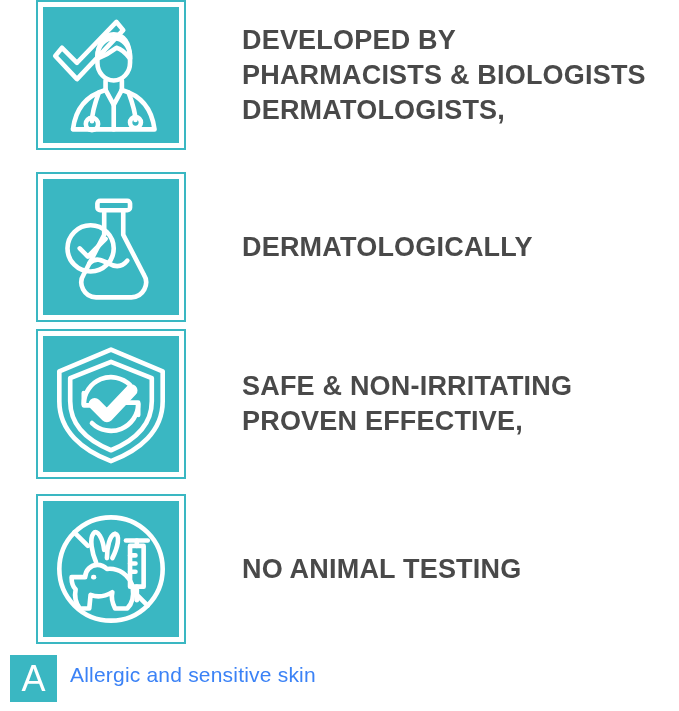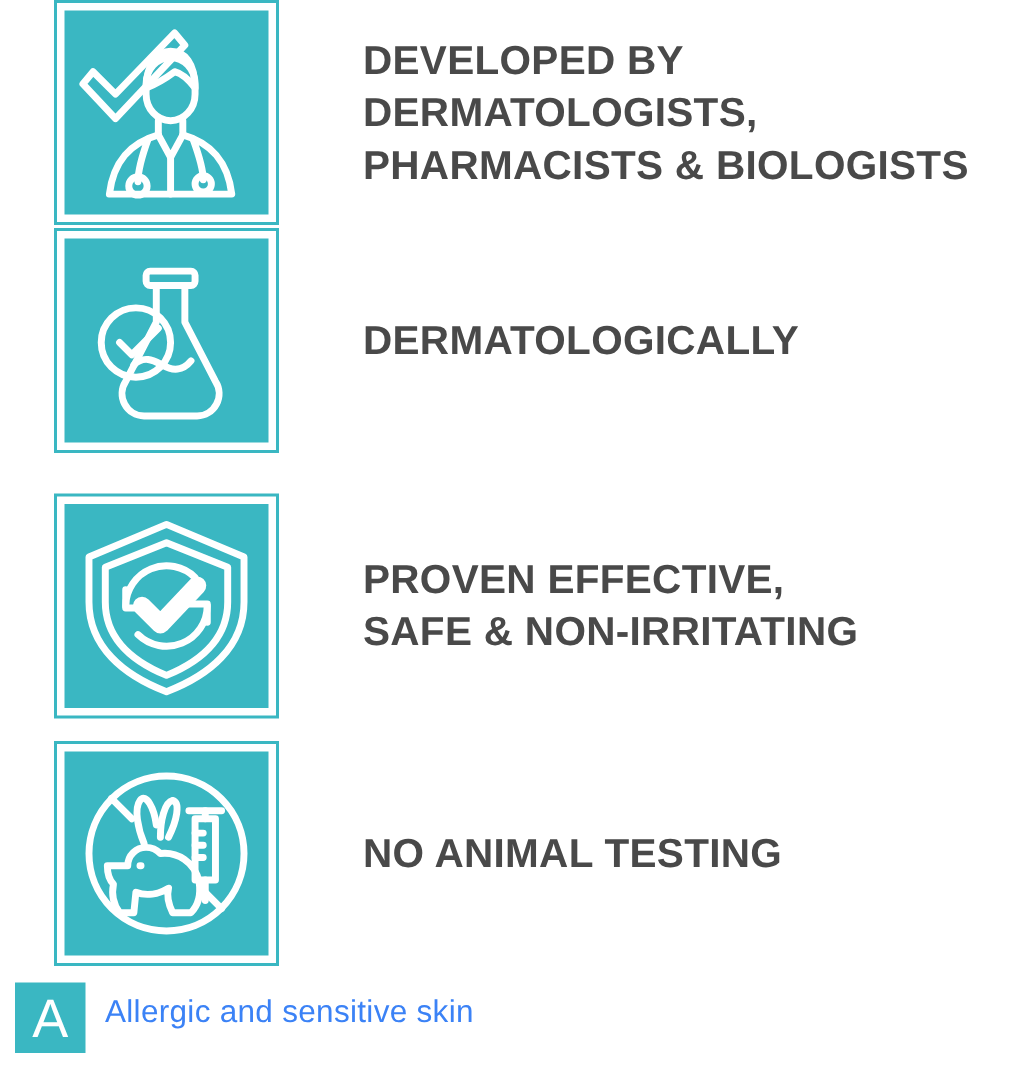--- a/index.html
+++ b/index.html
@@ -25,21 +25,21 @@
   .feature-row {
     position: absolute;
     left: 0;
     width: 679px;
     height: 150px;
     display: flex;
     align-items: center;
     text-decoration: underline;
   }
   .row-0 { top: 0px; }
-  .row-1 { top: 152px; }
+  .row-1 { top: 172px; }
   .row-2 { top: 329px; }
   .row-3 { top: 494px; }
 
   
   .icon-badge {
     position: absolute;
     left: 36px;
     top: 0;
     width: 150px;
     height: 150px;
@@ -143,22 +143,22 @@
             <path d="M63 63 C67 74 68 79 68 83"></path>
 
             <circle cx="36" cy="86" r="4.5"></circle>
             <circle cx="68" cy="85" r="4"></circle>
           </g>
         </svg>
       </div>
     </div>
     <div class="feature-text">
       <div class="line">DEVELOPED BY</div>
+      <div class="line">PHARMACISTS &amp; BIOLOGISTS</div>
       <div class="line">DERMATOLOGISTS,</div>
-      <div class="line">PHARMACISTS &amp; BIOLOGISTS</div>
     </div>
   </div>
 
   <div class="feature-row row-1">
     <div class="icon-badge">
       <div class="icon-plate">
         <svg viewBox="0 0 100 100" xmlns="http://www.w3.org/2000/svg">
           <g fill="none" stroke="#ffffff" stroke-width="3.4" stroke-linecap="round" stroke-linejoin="round">
 
             <path d="M42 16 h20 a2 2 0 0 1 2 2 v3 a2 2 0 0 1 -2 2 h-20 a2 2 0 0 1 -2 -2 v-3 a2 2 0 0 1 2 -2 z"></path>
@@ -192,22 +192,22 @@
             <path d="M70 50 a20 20 0 0 1 -34 14"></path>
             <path d="M30 42 v9 h9"></path>
             <path d="M70 58 v-9 h-9"></path>
 
             <path d="M38 50 l9 9 l18 -19" stroke-width="9"></path>
           </g>
         </svg>
       </div>
     </div>
     <div class="feature-text">
+      <div class="line">SAFE &amp; NON-IRRITATING</div>
       <div class="line">PROVEN EFFECTIVE,</div>
-      <div class="line">SAFE &amp; NON-IRRITATING</div>
     </div>
   </div>
 
   <div class="feature-row row-3">
     <div class="icon-badge">
       <div class="icon-plate">
         <svg viewBox="0 0 100 100" xmlns="http://www.w3.org/2000/svg">
           <g fill="none" stroke="#ffffff" stroke-width="3.4" stroke-linecap="round" stroke-linejoin="round">
 
             <circle cx="50" cy="50" r="38"></circle>

